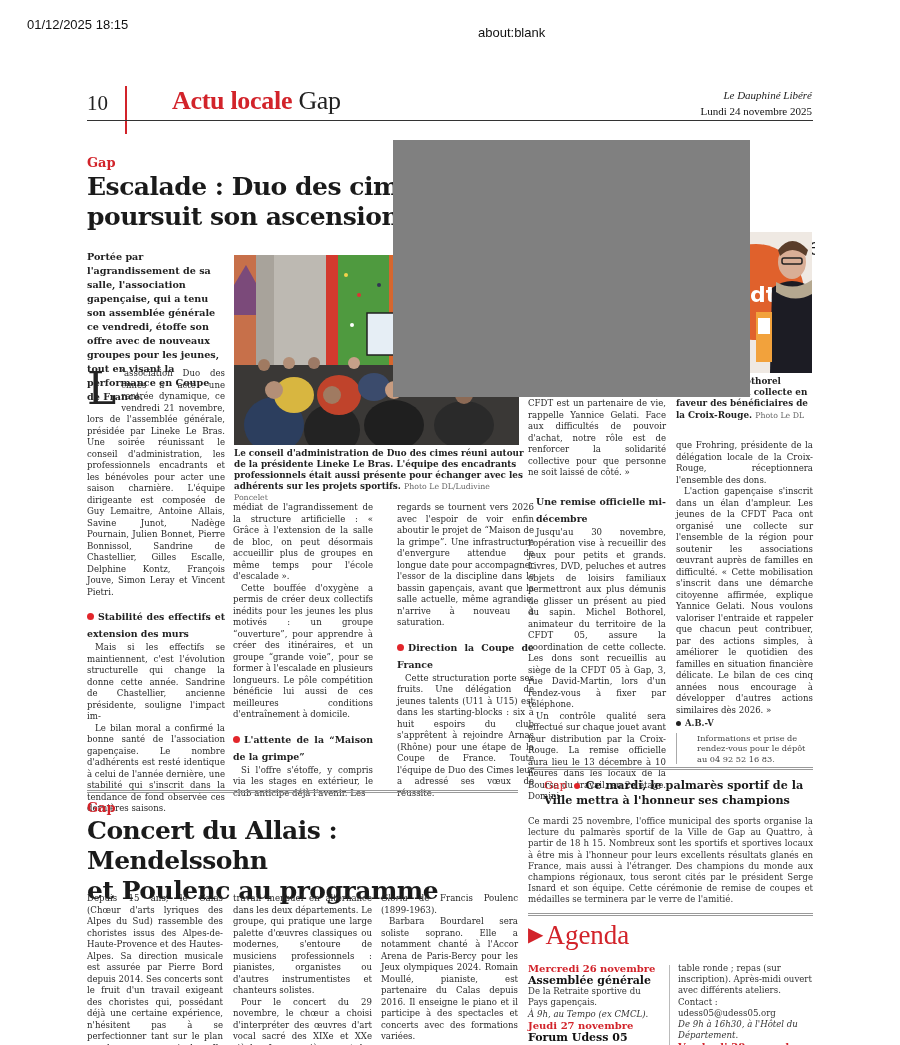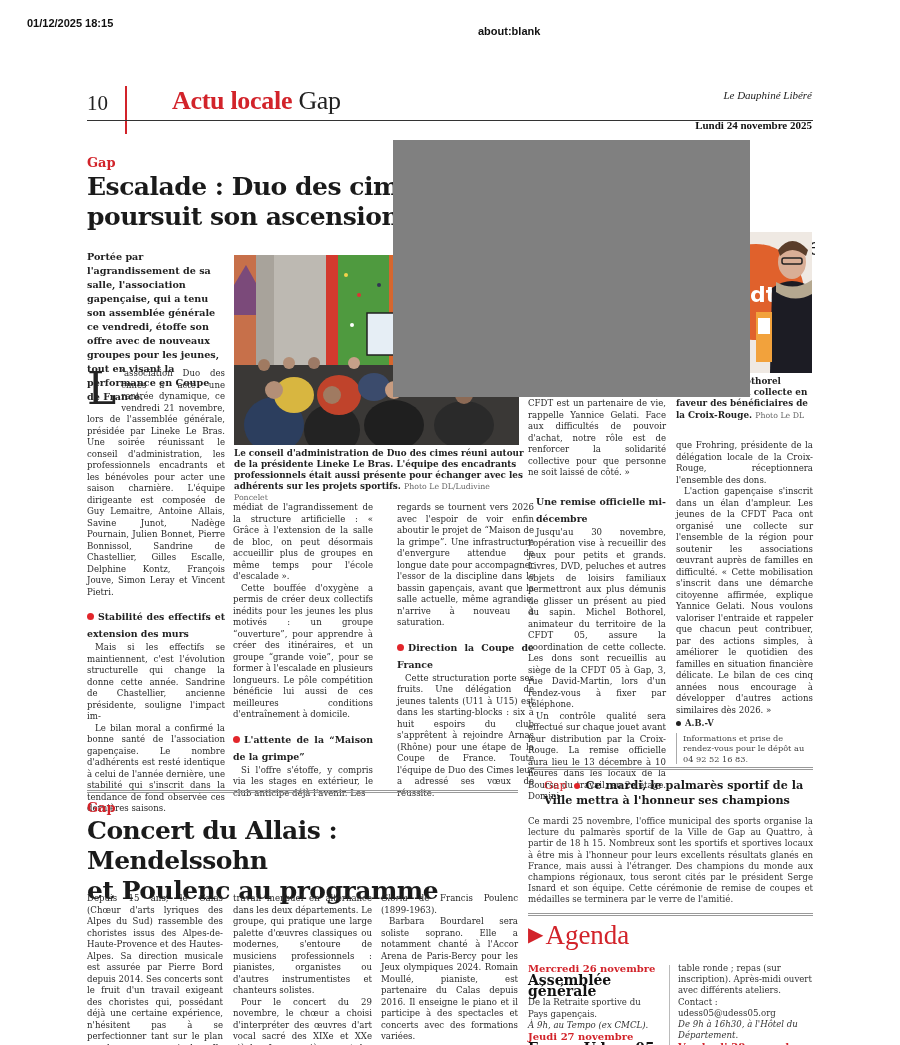--- a/index.html
+++ b/index.html
@@ -1,33 +1,33 @@
 <!DOCTYPE html>
 <html><head>
 <meta charset="utf-8">
 <style>
   * { box-sizing: border-box; margin: 0; padding: 0; }
   html, body { width: 900px; height: 1045px; background: #ffffff; overflow: hidden; }
   body { position: relative; font-family: "DejaVu Serif", serif; color: #1f1f1f; }
 
-  .pr-header { position: absolute; top: 17px; left: 0; width: 900px; height: 16px; font-family: "Liberation Sans", sans-serif; font-size: 11px; color: #111; font-weight: bold; }
+  .pr-header { position: absolute; top: 17px; left: 0; width: 900px; height: 16px; font-family: "Liberation Sans", sans-serif; font-size: 13px; color: #111; }
   .pr-date { position: absolute; left: 27px; top: 0; }
   .pr-url { position: absolute; left: 478px; top: 8px; }
 
   .sheet { position: absolute; left: 0; top: 0; width: 900px; height: 1045px; }
 
   
   .mast-pagenum { position: absolute; left: 87px; top: 91px; font-family: "Liberation Serif", serif; font-size: 21px; color: #222; }
   .mast-bar { position: absolute; left: 125px; top: 86px; width: 2px; height: 48px; background: #d2232a; }
   .mast-title { position: absolute; left: 137px; top: 86px; font-family: "Liberation Serif", serif; font-size: 26px; letter-spacing: -0.3px; }
   .mast-title .red { color: #d2232a; font-weight: bold; margin-left: 35px; }
   .mast-title .city { color: #222; font-weight: normal; }
   .mast-right { position: absolute; right: 88px; top: 89px; text-align: right; font-family: "Liberation Serif", serif; }
   .mast-paper { font-style: italic; font-size: 11px; color: #222; }
-  .mast-date { font-weight: bold; font-size: 11px; color: #111; margin-top: 18px; }
+  .mast-date { font-weight: normal; font-size: 11px; color: #111; margin-top: 4px; }
   .mast-rule { position: absolute; left: 87px; top: 120px; width: 726px; height: 1px; background: #333; }
 
   
   .kicker { color: #d2232a; font-weight: bold; font-family: "DejaVu Serif", serif; font-size: 13px; }
   .a1-kicker { position: absolute; left: 87px; top: 155px; }
   .a1-title { position: absolute; left: 87px; top: 172px; width: 680px; font-family: "DejaVu Serif", serif; font-size: 25px; line-height: 30px; color: #1a1a1a; letter-spacing: -0.5px; }
   .a1-chapo { position: absolute; left: 87px; top: 250px; width: 138px; font-size: 9.6px; line-height: 14px; font-weight: bold; color: #222; }
 
   .col { position: absolute; font-size: 8.6px; line-height: 11.5px; color: #2a2a2a; text-align: justify; hyphens: manual; }
   .col p { text-indent: 8px; }
@@ -48,21 +48,21 @@
 
   .photo2 { position: absolute; left: 750px; top: 232px; width: 62px; height: 141px; overflow: hidden; background: #e8e2dc; }
   .caption2 { position: absolute; left: 676px; top: 376px; width: 140px; font-size: 8.8px; line-height: 11.2px; font-weight: bold; color: #222; }
 
   .a2-title-frag { position: absolute; left: 750px; top: 172px; font-family: "DejaVu Serif", serif; font-size: 25px; line-height: 30px; color: #1a1a1a; letter-spacing: -0.5px; white-space: pre; overflow: hidden; width: 65px; }
   .a2-title-frag .l1 { margin-left: -3px; }
 
   .redact { position: absolute; left: 393px; top: 140px; width: 357px; height: 257px; background: #808080; }
 
   .author { font-weight: bold; font-size: 8.4px; margin-top: 2px; text-indent: 0; }
-  .infobox { border-left: 1.5px solid #aaa; padding-left: 6px; margin-top: 3px; font-size: 8.2px; line-height: 10.5px; color: #444; text-align: left; text-indent: 0; }
+  .infobox { border-left: 1.5px solid #aaa; padding-left: 20px; margin-top: 3px; font-size: 8.2px; line-height: 10.5px; color: #444; text-align: left; text-indent: 0; }
 
   
   .rule-h { position: absolute; height: 3px; border-top: 1px solid #999; border-bottom: 1px solid #999; }
   .rule-v { position: absolute; width: 1px; background: #bbb; }
 
   
   .brief-title { position: absolute; left: 544px; top: 778px; width: 290px; font-size: 11.2px; line-height: 14px; font-weight: bold; color: #1a1a1a; }
   .brief-title .kicker { font-size: 11.2px; font-weight: normal; }
   .brief-body { position: absolute; left: 528px; top: 816px; width: 285px; font-size: 8.6px; line-height: 11.2px; color: #333; text-align: justify; }
 
@@ -73,21 +73,21 @@
   .a3-col2 { left: 233px; top: 893px; width: 139px; }
   .a3-col3 { left: 381px; top: 893px; width: 137px; }
 
   
   .agenda-title { position: absolute; left: 528px; top: 920px; font-family: "Liberation Serif", serif; font-size: 27px; color: #d2232a; }
   .agenda-title .tri { font-size: 20px; vertical-align: 3px; margin-right: 2px; }
   .ag-col { position: absolute; font-size: 8.6px; line-height: 11.2px; color: #333; }
   .ag-col1 { left: 528px; top: 963px; width: 132px; }
   .ag-col2 { left: 678px; top: 963px; width: 135px; }
   .ag-date { color: #d2232a; font-weight: bold; font-size: 10px; line-height: 12px; }
-  .ag-head { font-weight: bold; color: #111; font-size: 14px; }
+  .ag-head { font-weight: bold; color: #111; font-size: 11px; }
   .ag-it { font-style: italic; }
 </style>
 </head>
 <body>
 
 <div class="pr-header">
   <span class="pr-date">01/12/2025 18:15</span>
   <span class="pr-url">about:blank</span>
 </div>
 

